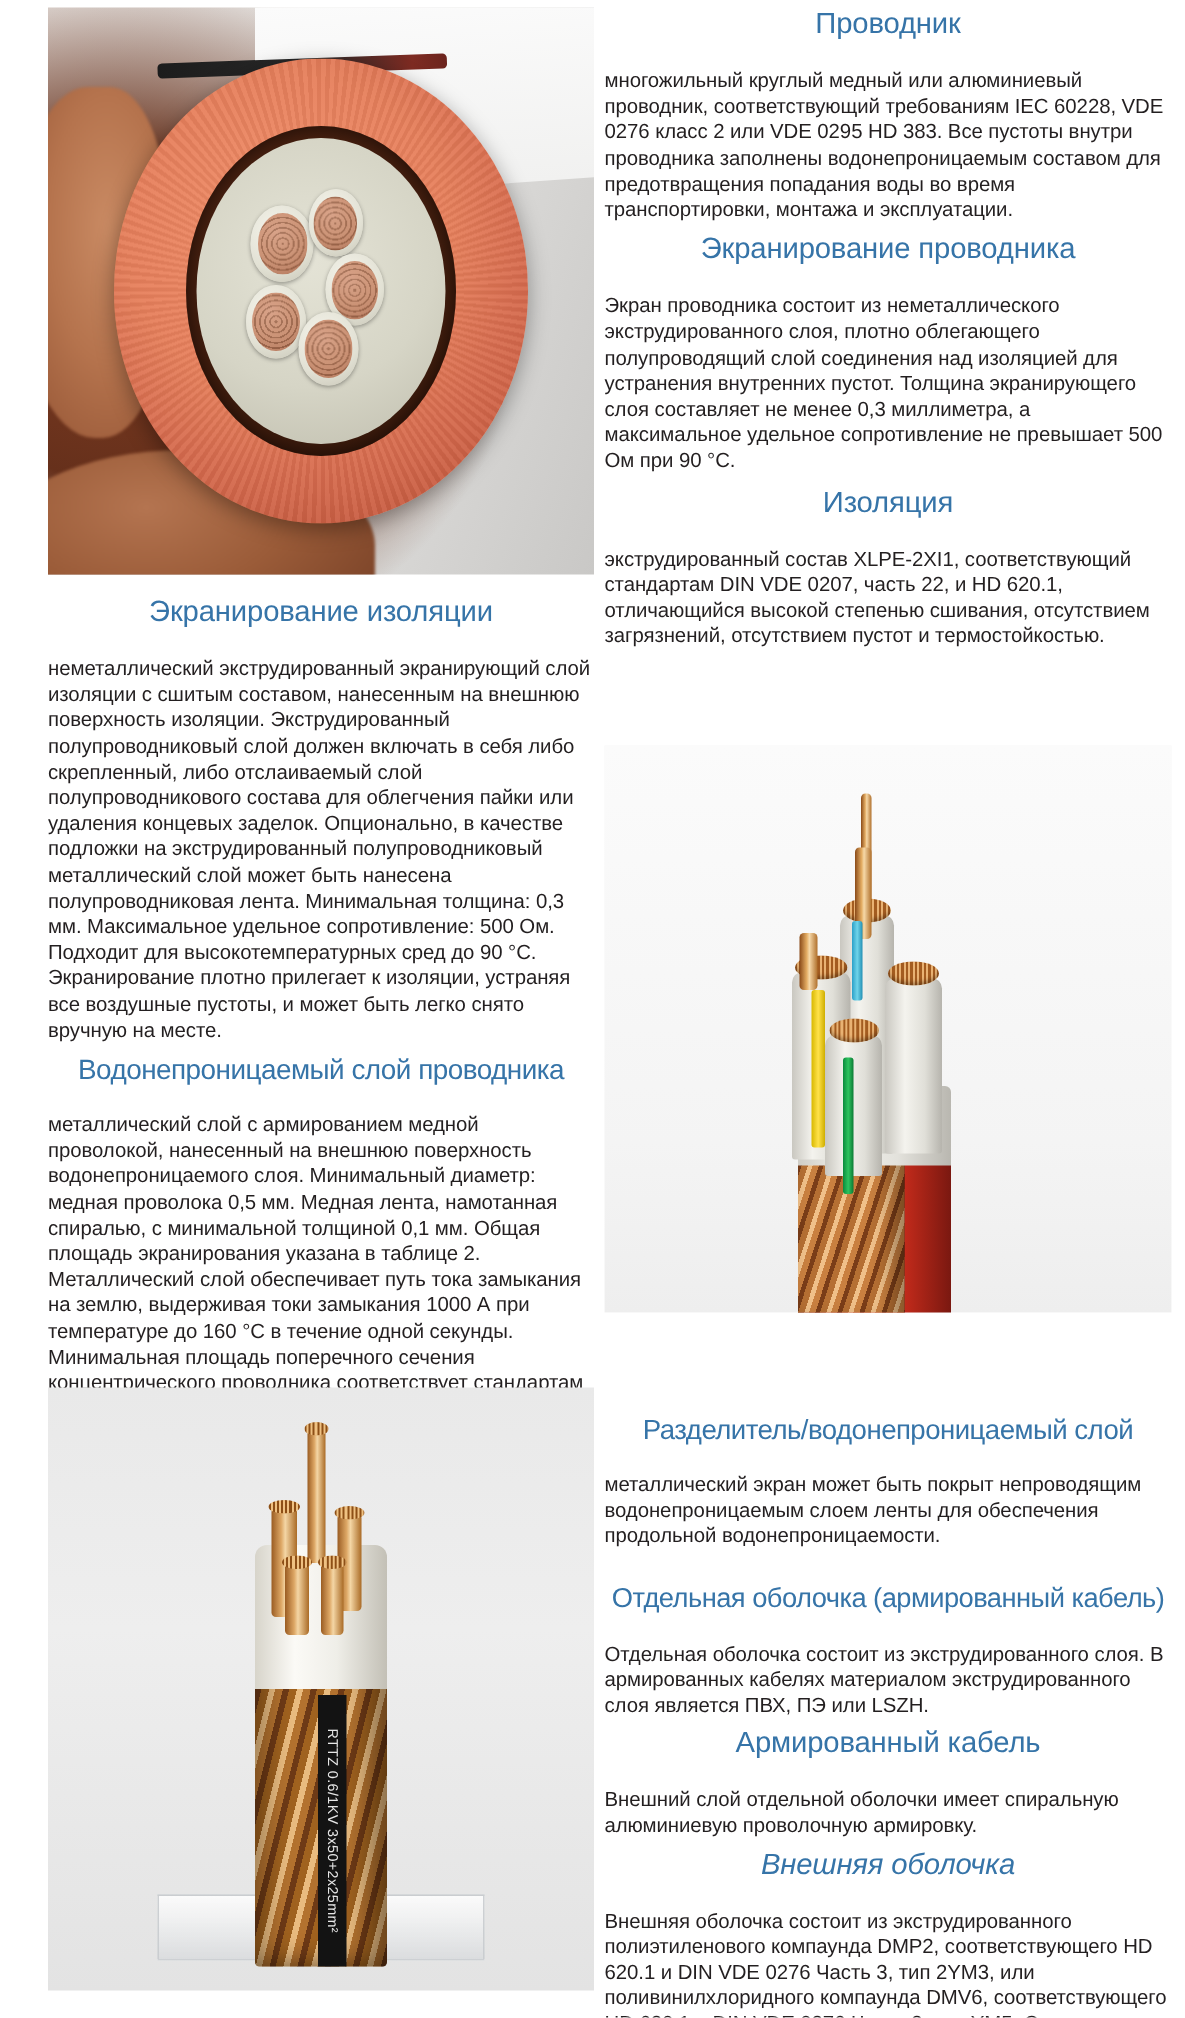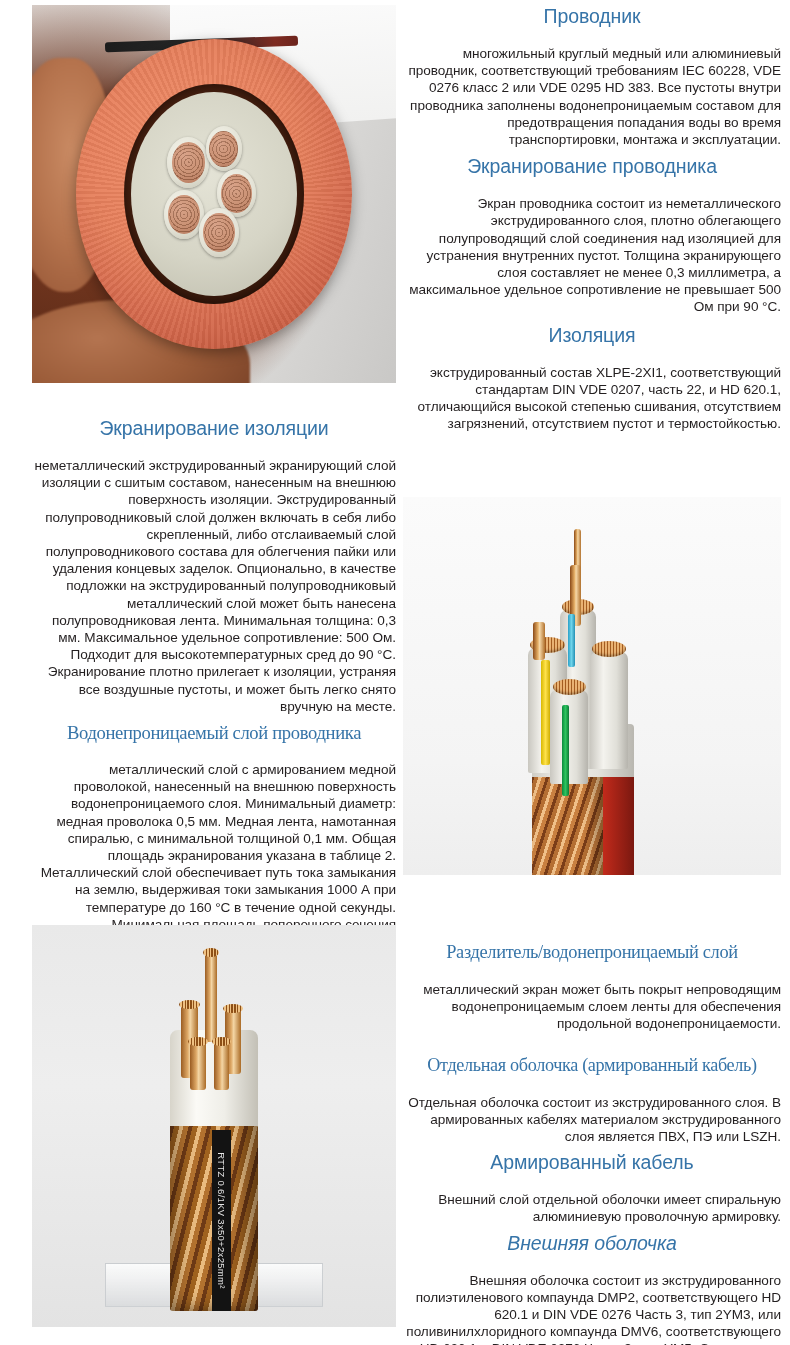--- a/index.html
+++ b/index.html
@@ -28,27 +28,27 @@
   .sec-title {
     color: #3674a8;
     font-size: 19.5px;
     line-height: 25px;
     font-weight: 400;
     margin: 0 0 1px 0;
     letter-spacing: -0.1px;
     white-space: nowrap;
     text-align: center;
   }
-  .sec-title.tight { letter-spacing: -0.35px; font-family: Liberation Serif, serif; }
+  .sec-title.tight { letter-spacing: -0.35px; }
   .sec-body {
     color: #231f20;
     font-size: 13.6px;
     line-height: 17.2px;
     margin: 16px 0 2px 0;
-    text-align: right;
+    text-align: left;
     letter-spacing: -0.05px;
   }
 
   
   .col-left {
     position: absolute;
     left: 32px;
     width: 364px;
   }
   .col-right {
@@ -230,21 +230,21 @@
     border-radius: 3px;
   }
   #photo-rttz-cable .m-core::before {
     content:""; position:absolute; left:-2px; top:-5px; width:calc(100% + 4px); height:9px;
     border-radius:50%;
     background: repeating-linear-gradient(90deg,#8d4f16 0 1.4px,#efc182 1.4px 2.8px), #c78540;
   }
 
   
   #group-conductor { top: 4px; }
-  #group-screening-insulation { top: 416px; }
+  #group-screening-insulation { top: 396px; }
   #group-separator { top: 940px; }
 </style>
 </head>
 <body>
 
 <div class="page">
 
   <div class="img-frame" id="photo-conductor-cross-section">
     <div class="desk-white"></div>
     <div class="pen"></div>

